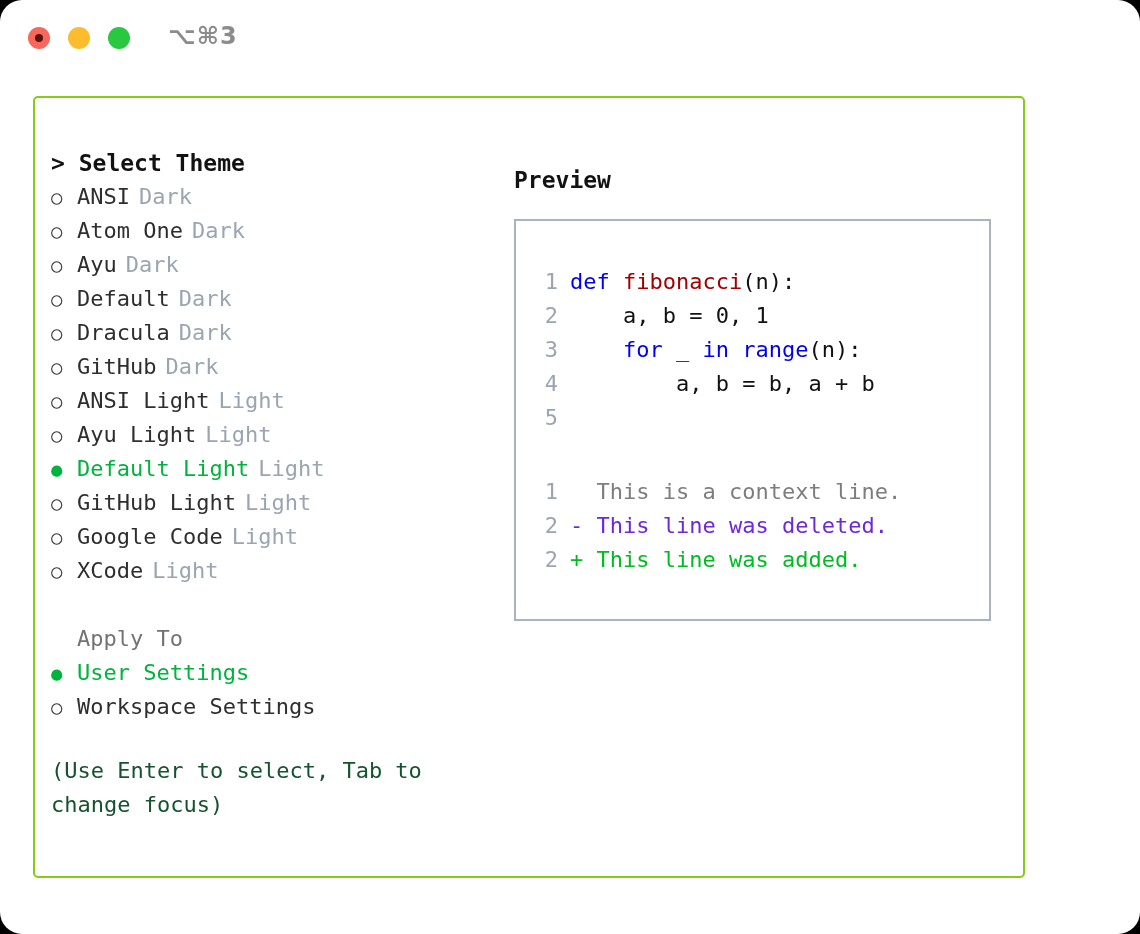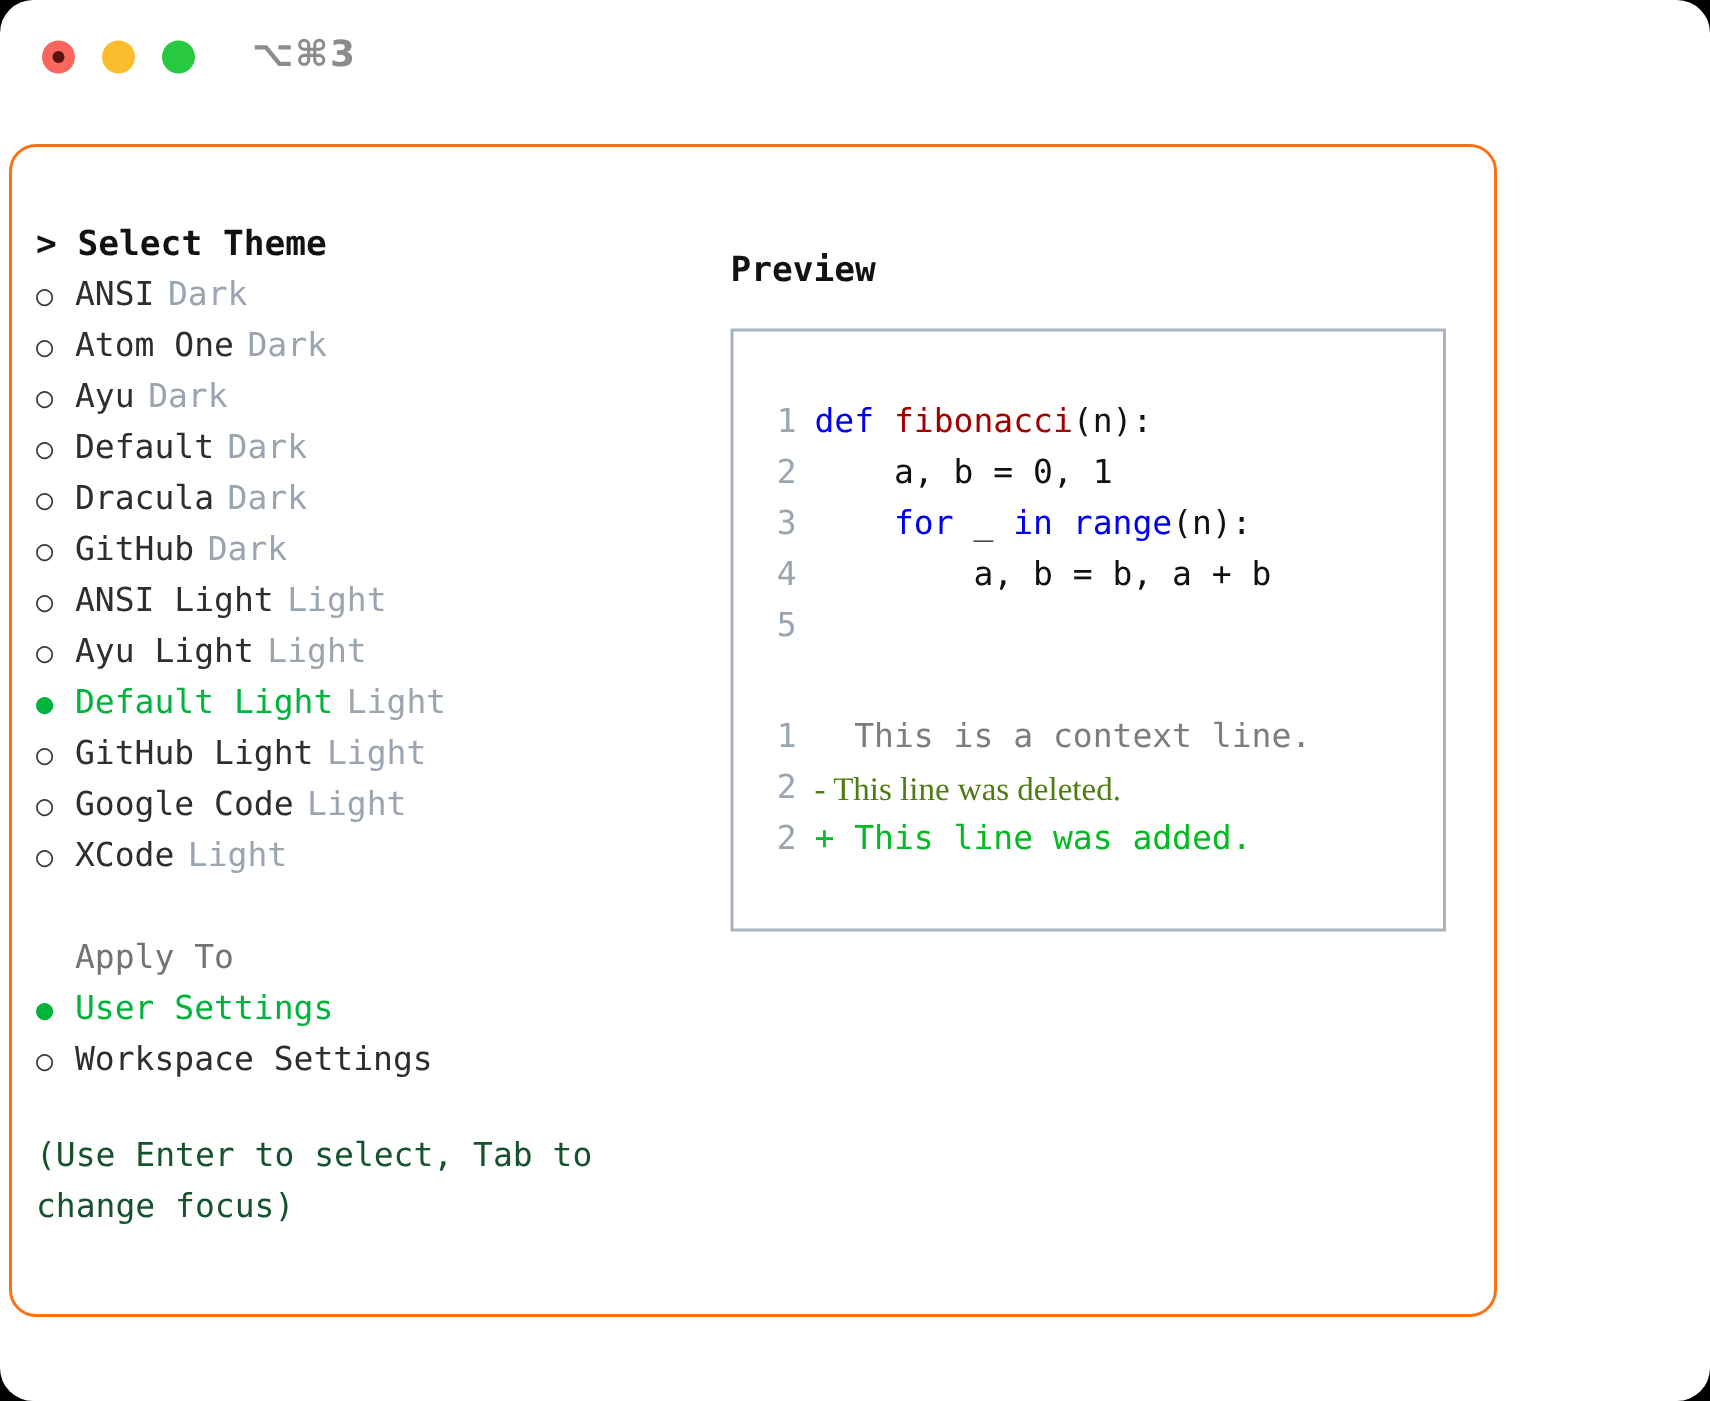--- a/index.html
+++ b/index.html
@@ -56,26 +56,26 @@
     font-size: 24px;
     font-weight: bold;
     color: #8c8c8c;
     letter-spacing: 1px;
     font-family: "DejaVu Sans", sans-serif;
   }
 
   
   .panel {
     position: absolute;
-    left: 6px;
+    left: 33px;
     top: 96px;
     width: 992px;
     height: 782px;
-    border: 2px solid #f97316;
-    border-radius: 18px;
+    border: 2px solid #84cc16;
+    border-radius: 5px;
     box-sizing: border-box;
   }
 
   
   .left-col {
     position: absolute;
     left: 16px;
     top: 48px;
     width: 460px;
   }
@@ -177,21 +177,21 @@
   .tok-plain{ color: #111111; }
   .tok-num  { color: #111111; }
 
   .diff-area {
     position: absolute;
     left: 12px;
     top: 254px;
     right: 6px;
   }
   .diff-ctx { color: #7d7d7d; }
-  .diff-del { color: #4d7c0f; font-family: Liberation Serif, serif; }
+  .diff-del { color: #6d28d9; }
   .diff-add { color: #00bb22; }
 </style>
 </head>
 <body>
 
 <div class="window">
 
   <div class="titlebar">
     <div class="dot dot-close"></div>
     <div class="dot dot-min"></div>

